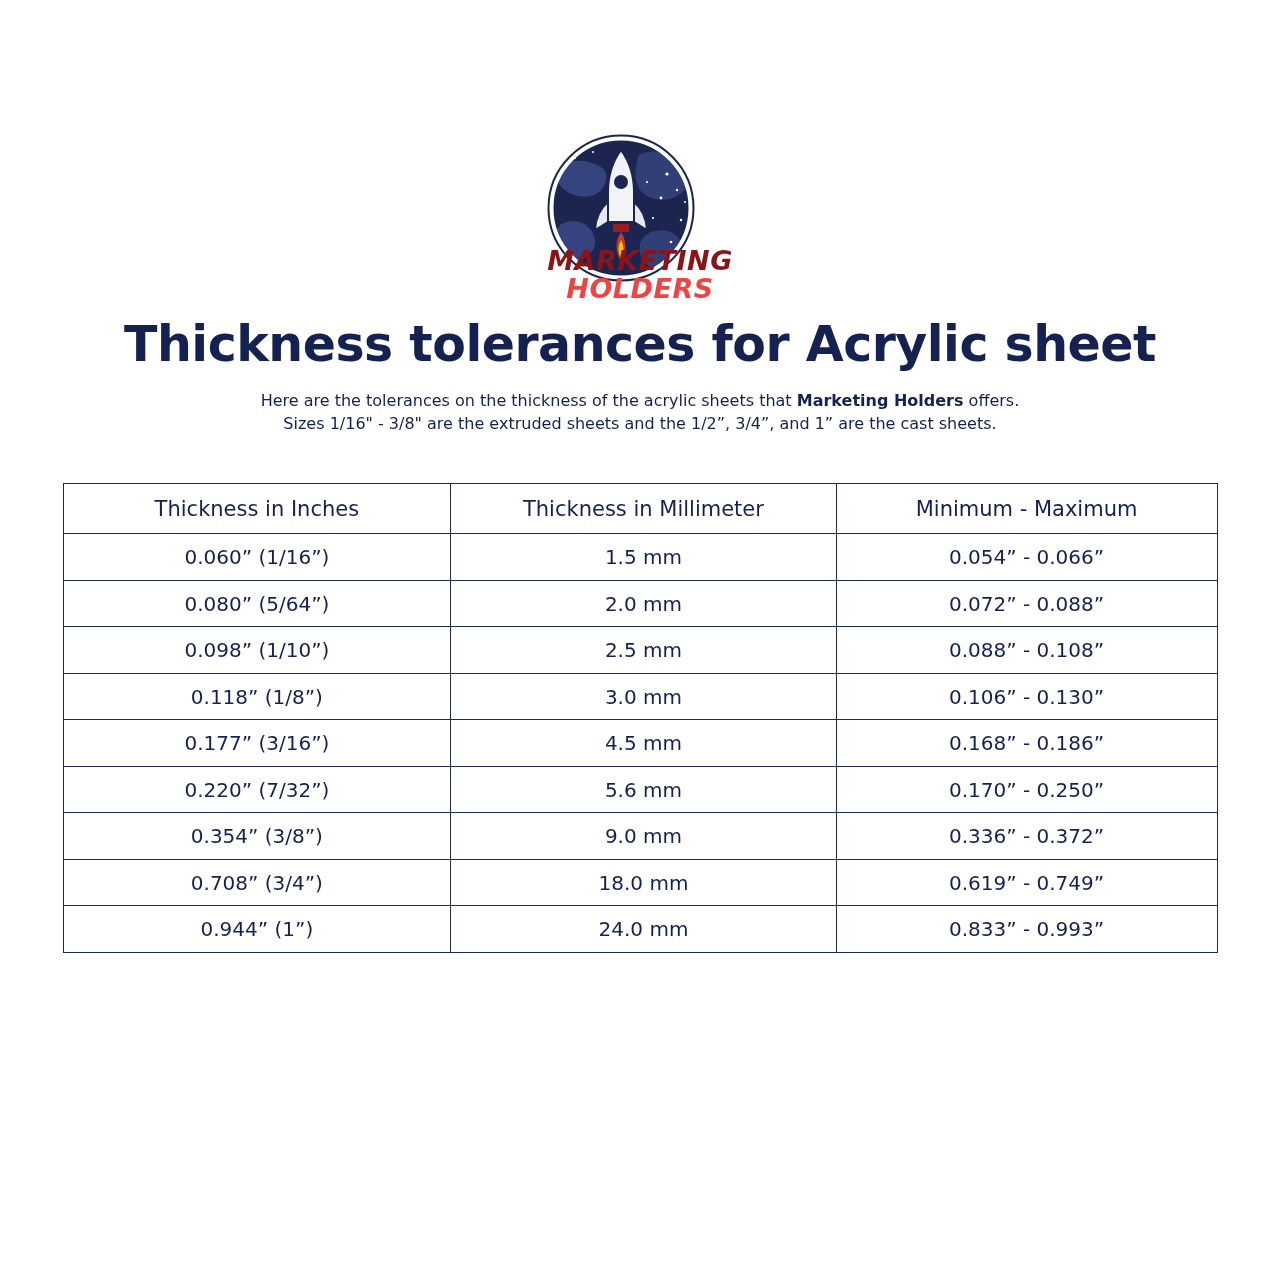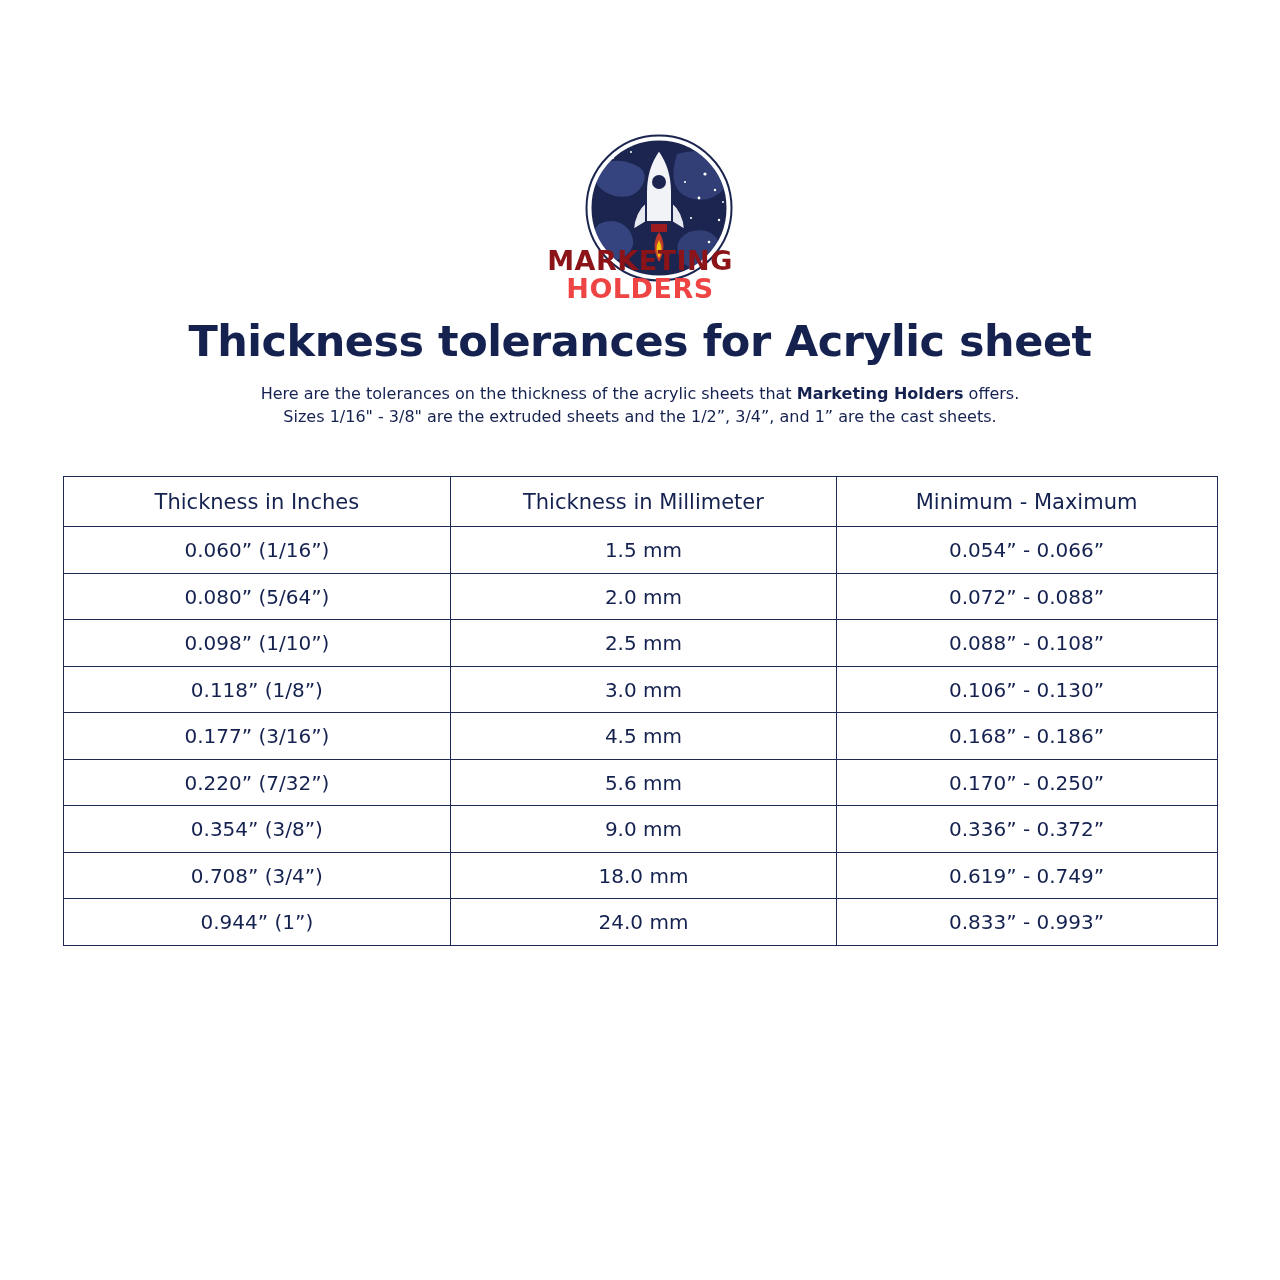--- a/index.html
+++ b/index.html
@@ -22,21 +22,22 @@
   }
 
   
   .logo-wrap {
     margin-top: 128px;
     width: 210px;
     height: 170px;
     position: relative;
     display: flex;
     flex-direction: column;
-    align-items: flex-end;
+    align-items: flex-start;
+    font-style: italic;
   }
   .logo-globe {
     width: 172px;
     height: 172px;
     position: relative;
   }
   .logo-text {
     position: absolute;
     bottom: -4px;
     left: 0;
@@ -56,21 +57,21 @@
     display: block;
     font-size: 27px;
     font-weight: bold;
     color: #ef4444;
     letter-spacing: 0.5px;
     margin-top: 1px;
   }
 
   
   h1.title {
-    font-size: 43px;
+    font-size: 49px;
     font-weight: bold;
     color: #152250;
     margin: 18px 0 0 0;
     letter-spacing: -0.5px;
     text-align: center;
   }
   .subtitle {
     margin-top: 16px;
     width: 1130px;
     text-align: center;

